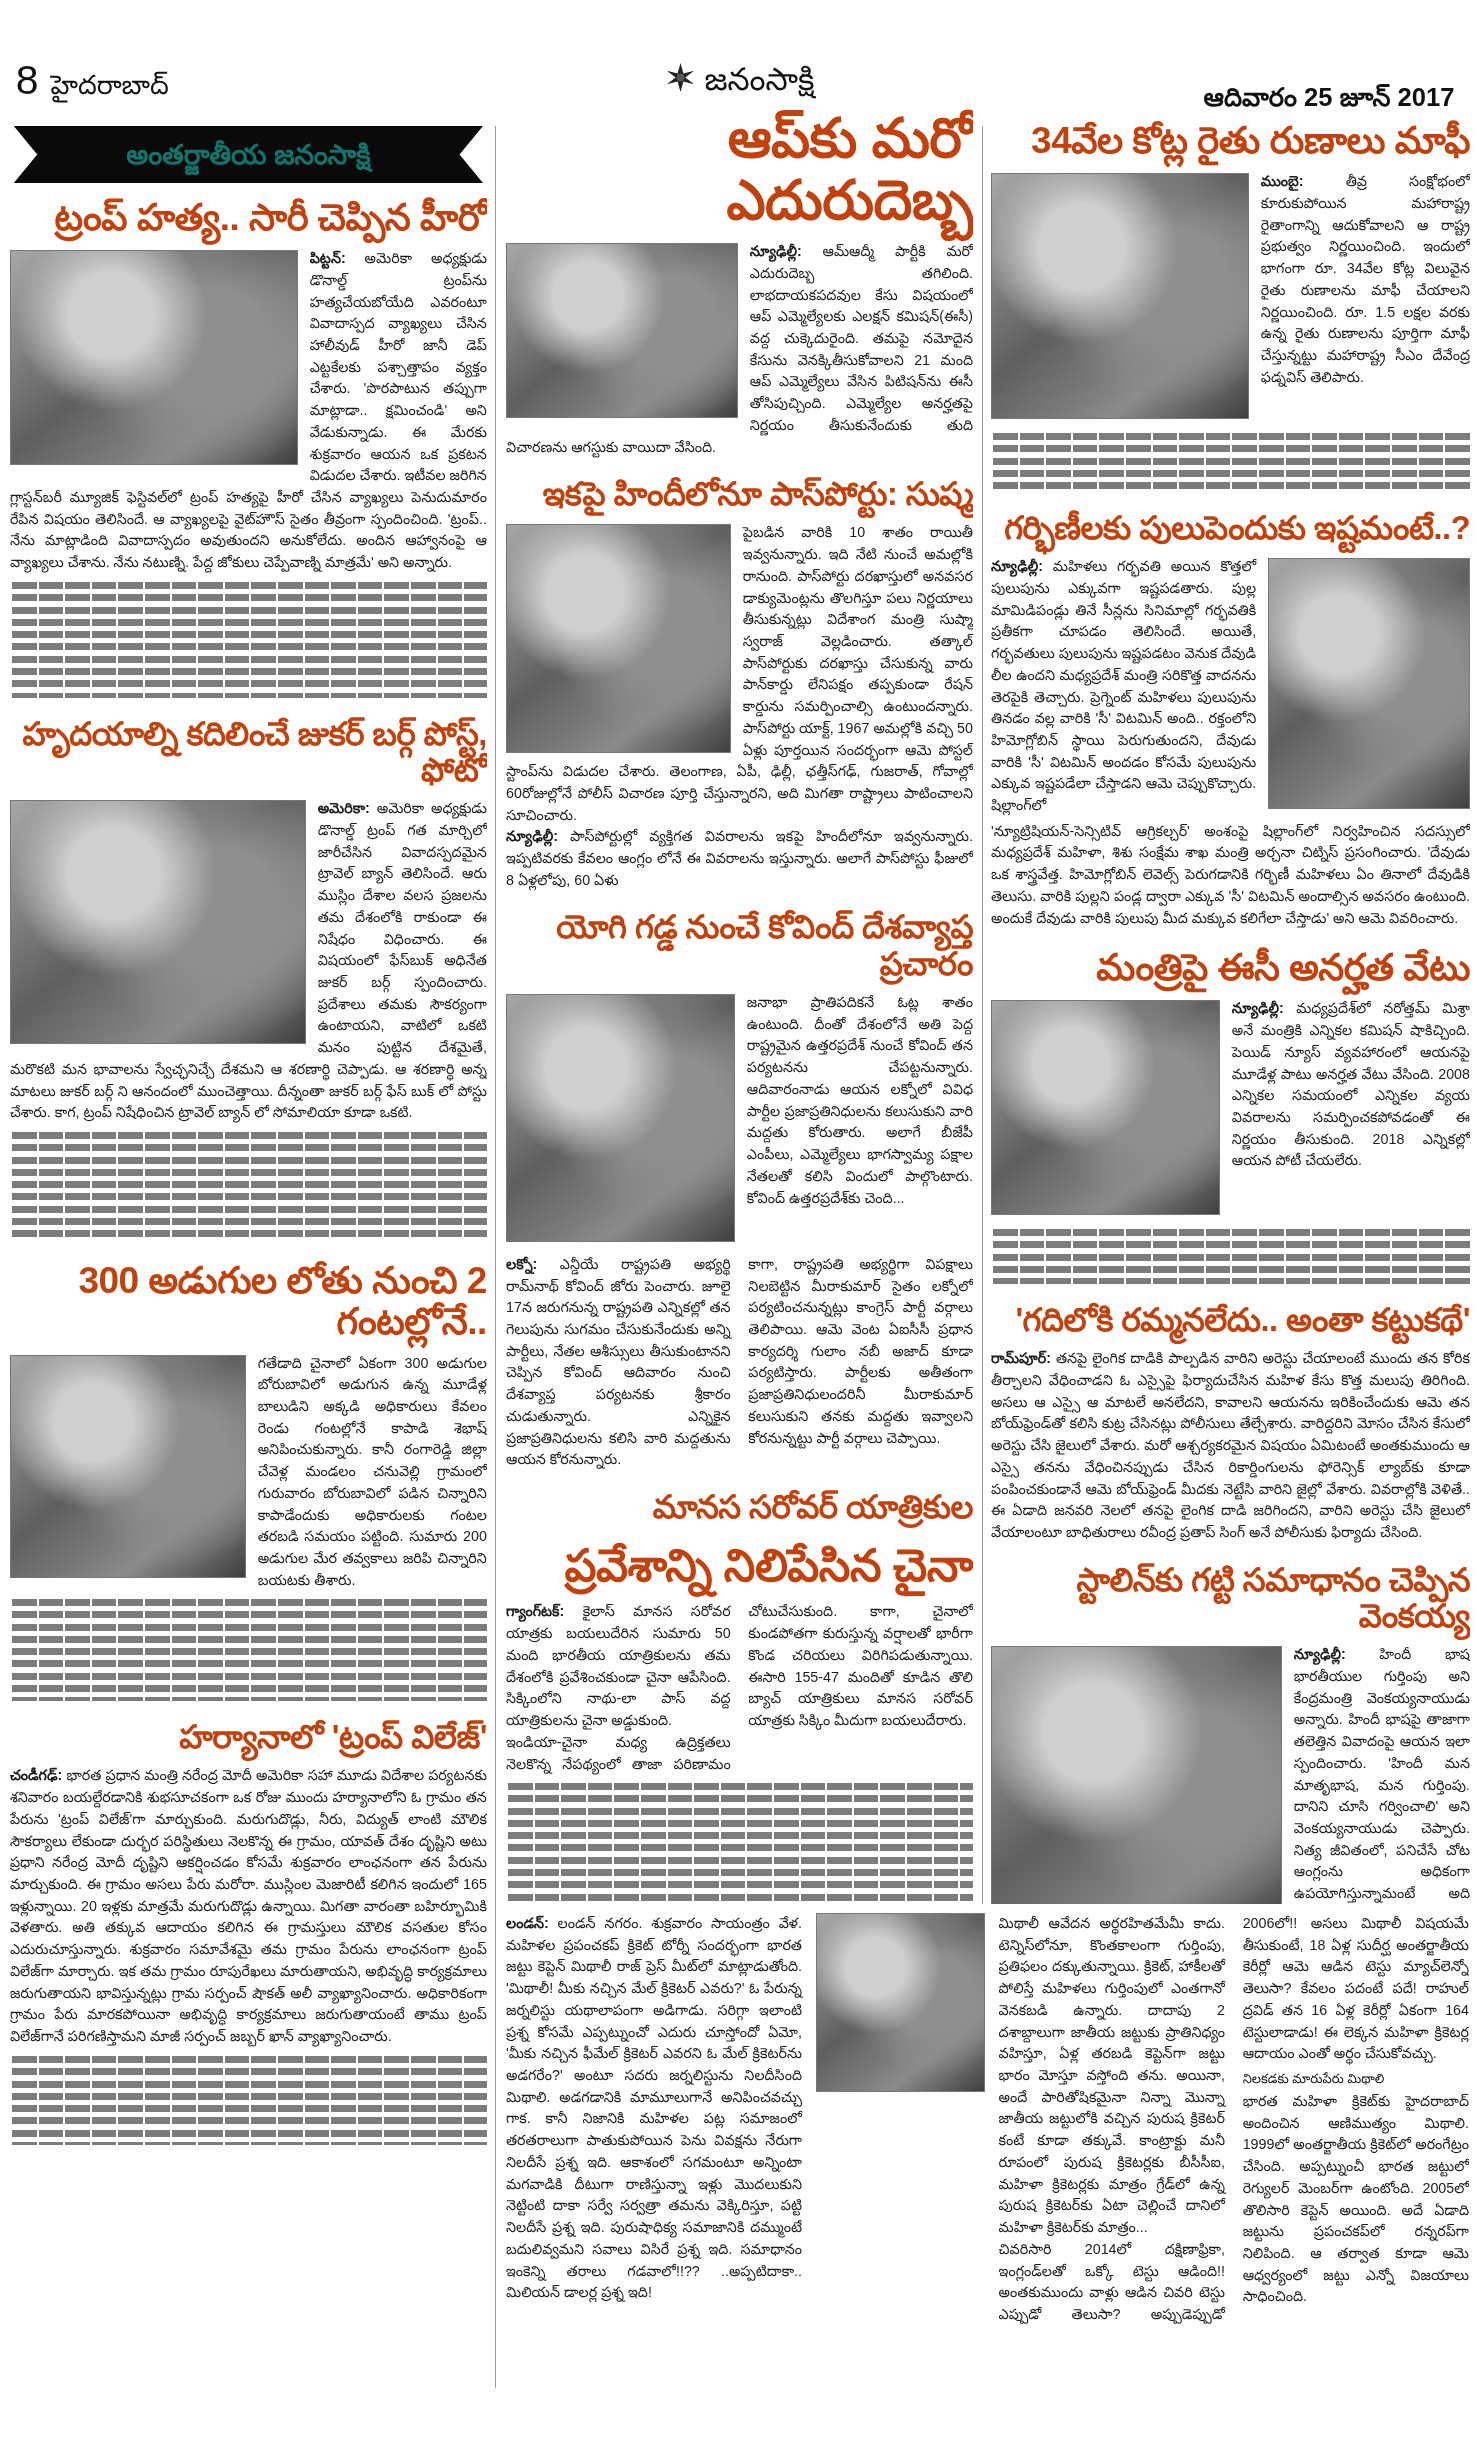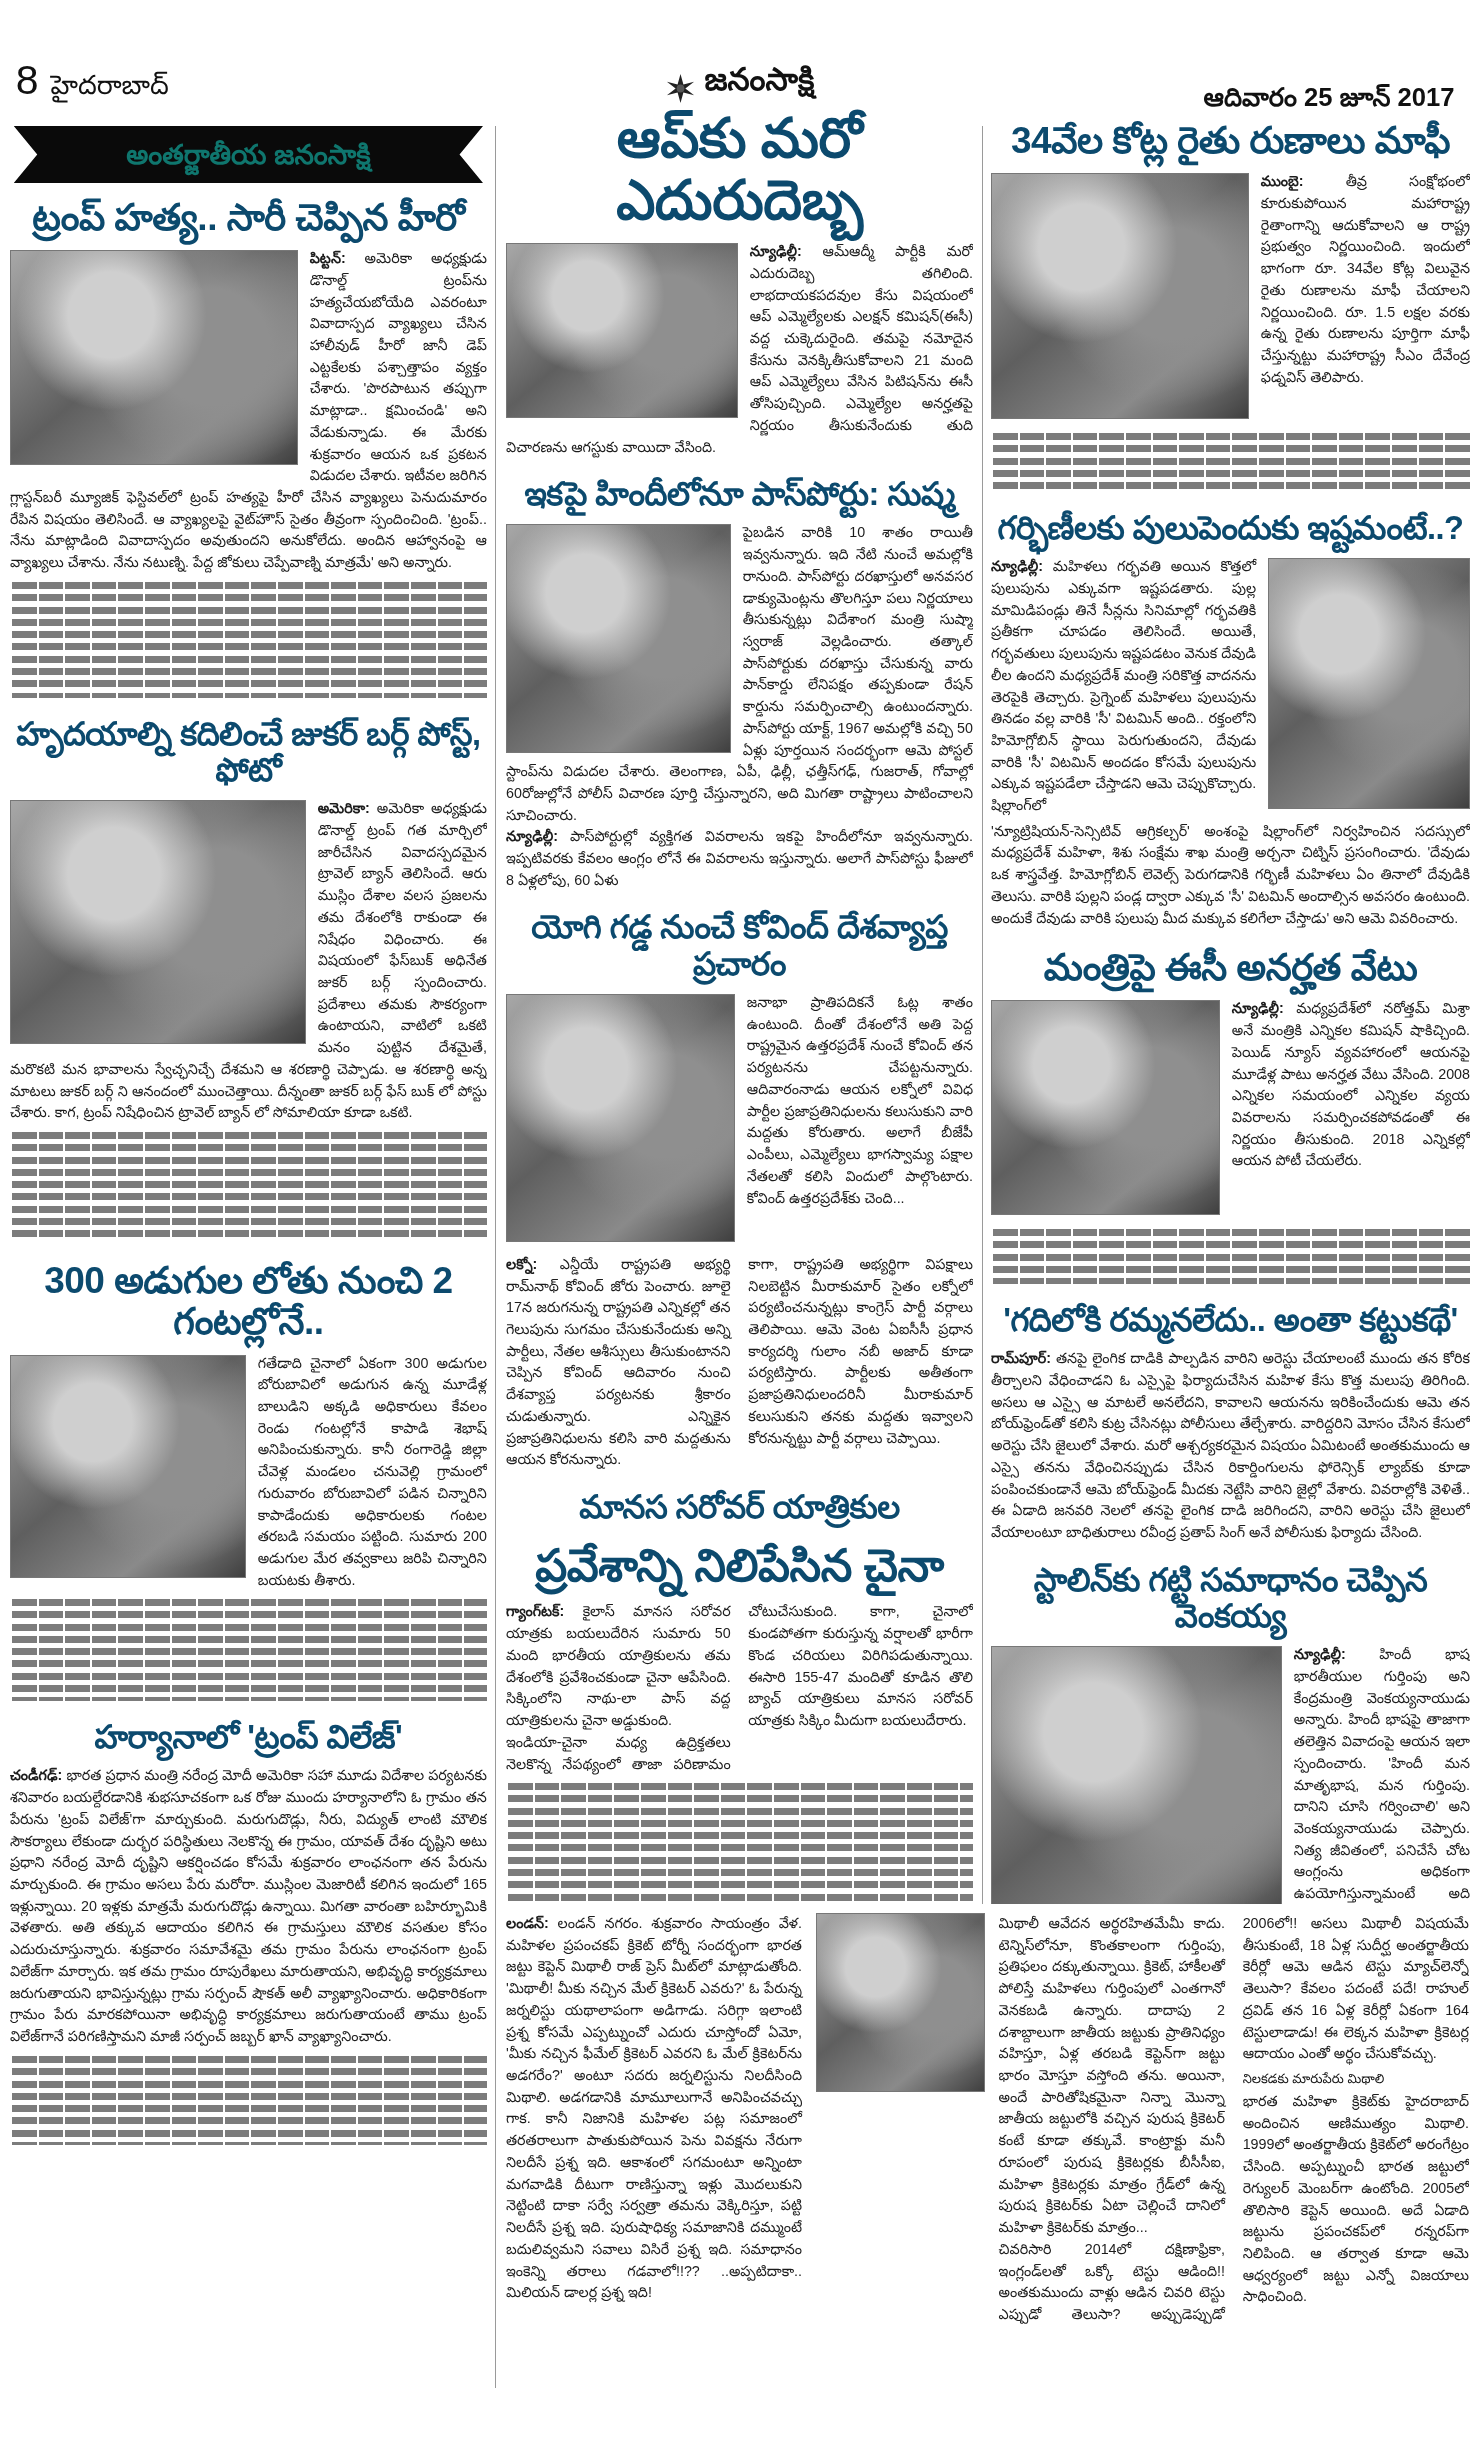--- a/index.html
+++ b/index.html
@@ -2,32 +2,32 @@
 <html><head>
 <meta charset="utf-8">
 <style>
   html,body{margin:0;padding:0;background:#e8e8e8;}
   #paper{position:relative;width:1478px;height:2463px;background:#fff;color:#111;
          font-family:"Liberation Sans","DejaVu Sans",sans-serif;overflow:hidden;}
   .abs{position:absolute;}
   
   .hdr-num{font-size:41px;font-weight:400;}
   .hdr-city{font-size:26.6px;font-weight:normal;}
-  .hdr-center{display:flex;align-items:flex-end;gap:7.9px;font-size:31.5px;font-weight:bold;}
+  .hdr-center{display:flex;align-items:flex-start;gap:7.9px;font-size:31.5px;font-weight:normal;}
   .hdr-date{font-size:25.6px;font-weight:bold;}
   
   .vrule{width:1px;background:#9a9a9a;}
   
   .banner{background:#0a0a0a;color:#0f766e;text-align:center;font-weight:bold;font-size:27.6px;
           line-height:57px;height:57px;margin:0 3.9px 11.8px 3.9px;
           clip-path:polygon(0 0,100% 0,95% 50%,100% 100%,0 100%,5% 50%);}
   
   .col{position:absolute;overflow:hidden;}
   .article{margin-bottom:15.8px;overflow:hidden;}
-  .hl{font-weight:800;text-align:center;line-height:1.12;color:#0c4a6e;
+  .hl{font-weight:800;text-align:right;line-height:1.12;color:#c2410c;
       letter-spacing:-0.5px;margin:2px 0 9.9px 0;}
   .hl-s{font-size:32.5px;} .hl-m{font-size:37px;} .hl-l{font-size:45px;}
   .hl-xl{font-size:55px;} .hl-xxl{font-size:69px;}
   .body{font-size:14.3px;line-height:1.52;text-align:justify;color:#1c1c1c;}
   .dl{font-weight:bold;}
   .media{overflow:hidden;}
   .ph{float:left;margin:2px 11.8px 5.9px 0;background:
       radial-gradient(circle at 35% 30%, #cfcfcf 0 18%, transparent 40%),
       radial-gradient(circle at 70% 45%, #8f8f8f 0 25%, transparent 55%),
       linear-gradient(140deg,#a8a8a8 0%,#5f5f5f 45%,#8a8a8a 75%,#3f3f3f 100%);

